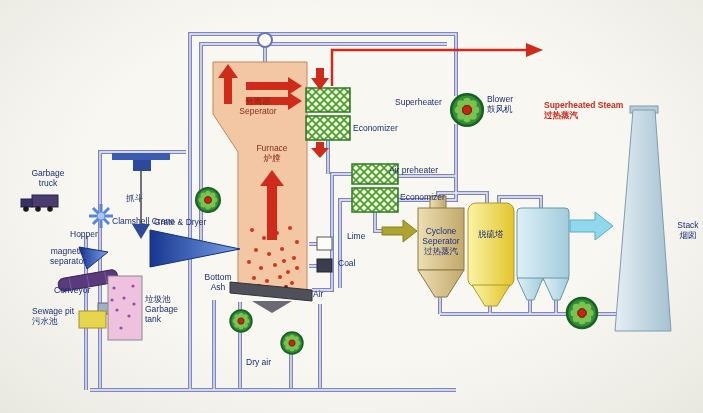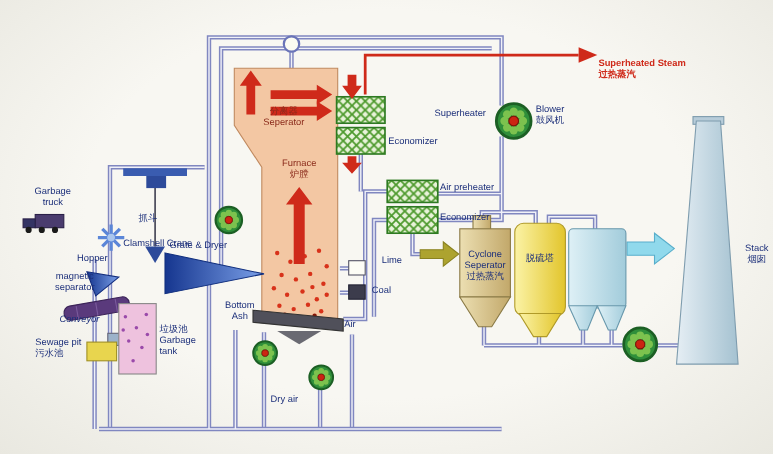--- a/index.html
+++ b/index.html
@@ -8,21 +8,21 @@
     background:radial-gradient(ellipse at 50% 45%, #f8f7f2 55%, #e9e8e0 100%);
     font-family:"Liberation Sans",sans-serif;
   }
   svg{position:absolute;left:0;top:0;}
   .lbl{
     position:absolute;font-size:8.5px;line-height:1.18;color:#1c2f7a;
     white-space:pre-line;letter-spacing:0;
   }
   .ctr{text-align:center;}
   .maroon{color:#8a2a1a;}
-  .red{color:#cf2a1a;font-weight:bold;}
+  .red{color:#cf2a1a;font-weight:bold;margin-top:48px;}
 </style>
 </head>
 <body>
 
 <div class="photo">
 
 <svg width="703" height="413" viewBox="0 0 703 413" xmlns="http://www.w3.org/2000/svg">
   <defs>
     <pattern id="hatch" width="8" height="8" patternUnits="userSpaceOnUse">
       <rect width="8" height="8" fill="#e9f3da"></rect>
@@ -215,38 +215,38 @@
     <use href="#fan" transform="translate(241,321) scale(0.72)"></use>
     <use href="#fan" transform="translate(292,343) scale(0.72)"></use>
   </g>
 </svg>
 
 <div class="lbl ctr" style="left:22px;top:168px;width:52px;">Garbage
 truck</div>
 <div class="lbl" style="left:70px;top:229px;">Hopper</div>
 <div class="lbl ctr" style="left:40px;top:246px;width:56px;">magnetic
 separator</div>
-<div class="lbl" style="left:54px;top:285px;font-style:italic;">Conveyor</div>
+<div class="lbl" style="left:54px;top:285px;">Conveyor</div>
 <div class="lbl" style="left:32px;top:306px;">Sewage pit
 污水池</div>
 <div class="lbl" style="left:145px;top:294px;">垃圾池
 Garbage
 tank</div>
 <div class="lbl" style="left:126px;top:193px;">抓斗</div>
 <div class="lbl" style="left:112px;top:216px;">Clamshell Crane</div>
 <div class="lbl" style="left:154px;top:217px;">Grate &amp; Dryer</div>
 <div class="lbl ctr maroon" style="left:226px;top:96px;width:64px;">分离器
 Seperator</div>
 <div class="lbl ctr maroon" style="left:244px;top:143px;width:56px;">Furnace
 炉膛</div>
 <div class="lbl red" style="left:544px;top:52px;">Superheated Steam
 过热蒸汽</div>
 <div class="lbl" style="left:353px;top:97px;margin-left:42px;">Superheater</div>
 <div class="lbl" style="left:353px;top:123px;">Economizer</div>
-<div class="lbl" style="left:400px;top:165px;text-align:center;">Air preheater</div>
+<div class="lbl" style="left:389px;top:165px;text-align:center;">Air preheater</div>
 <div class="lbl" style="left:400px;top:192px;">Economizer</div>
 <div class="lbl" style="left:487px;top:94px;">Blower
 鼓风机</div>
 <div class="lbl" style="left:335px;top:231px;padding-left:12px;">Lime</div>
 <div class="lbl" style="left:338px;top:258px;">Coal</div>
 <div class="lbl ctr" style="left:200px;top:272px;width:36px;">Bottom
 Ash</div>
 <div class="lbl" style="left:313px;top:289px;">Air</div>
 <div class="lbl" style="left:246px;top:357px;">Dry air</div>
 <div class="lbl ctr" style="left:414px;top:226px;width:54px;">Cyclone

